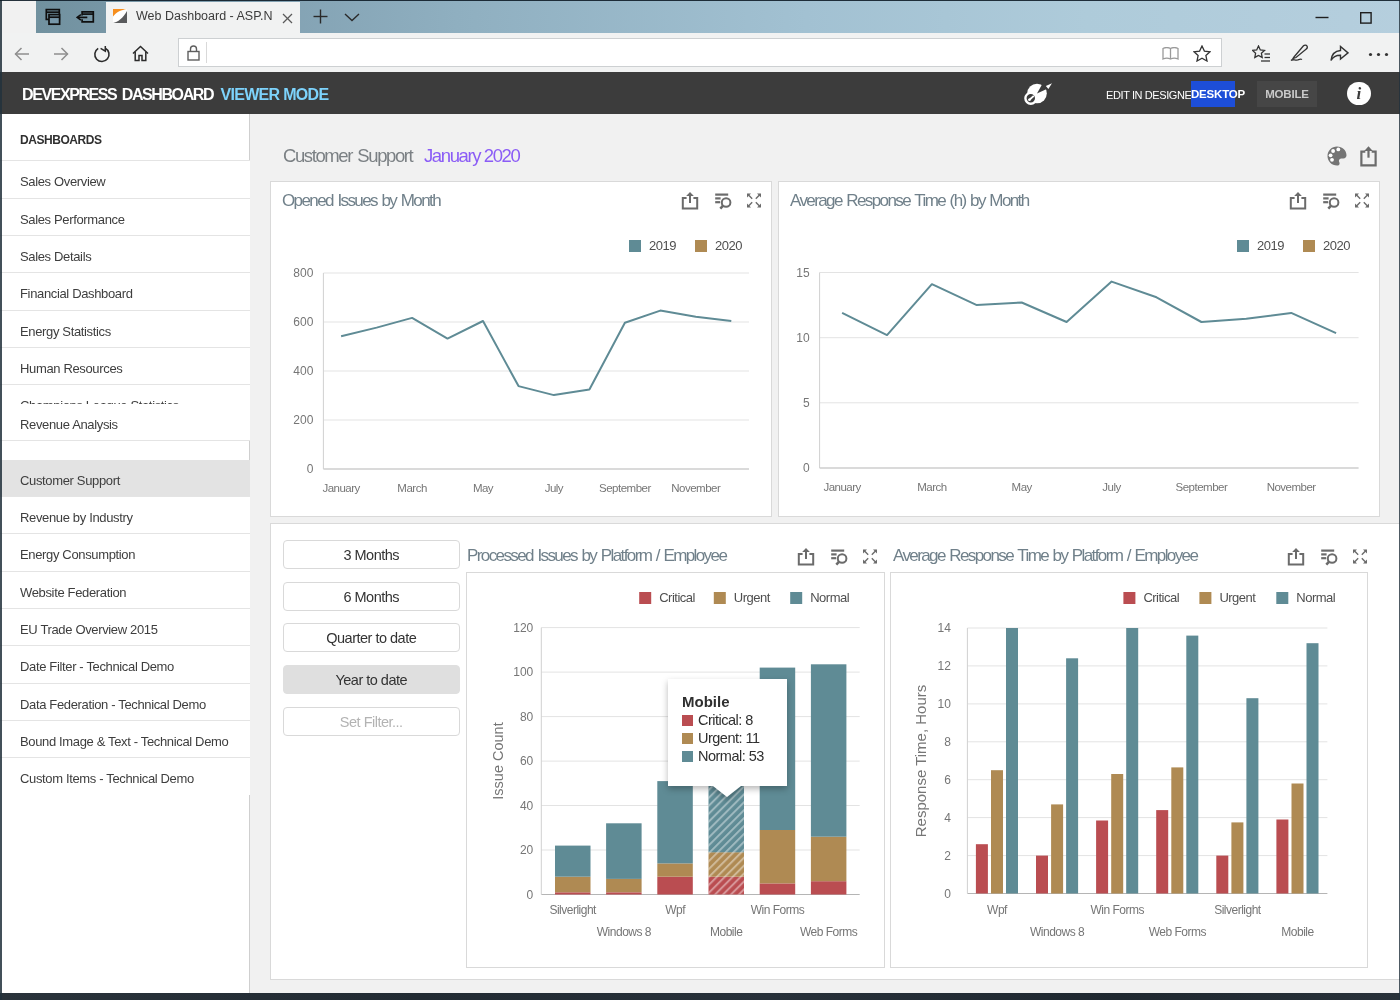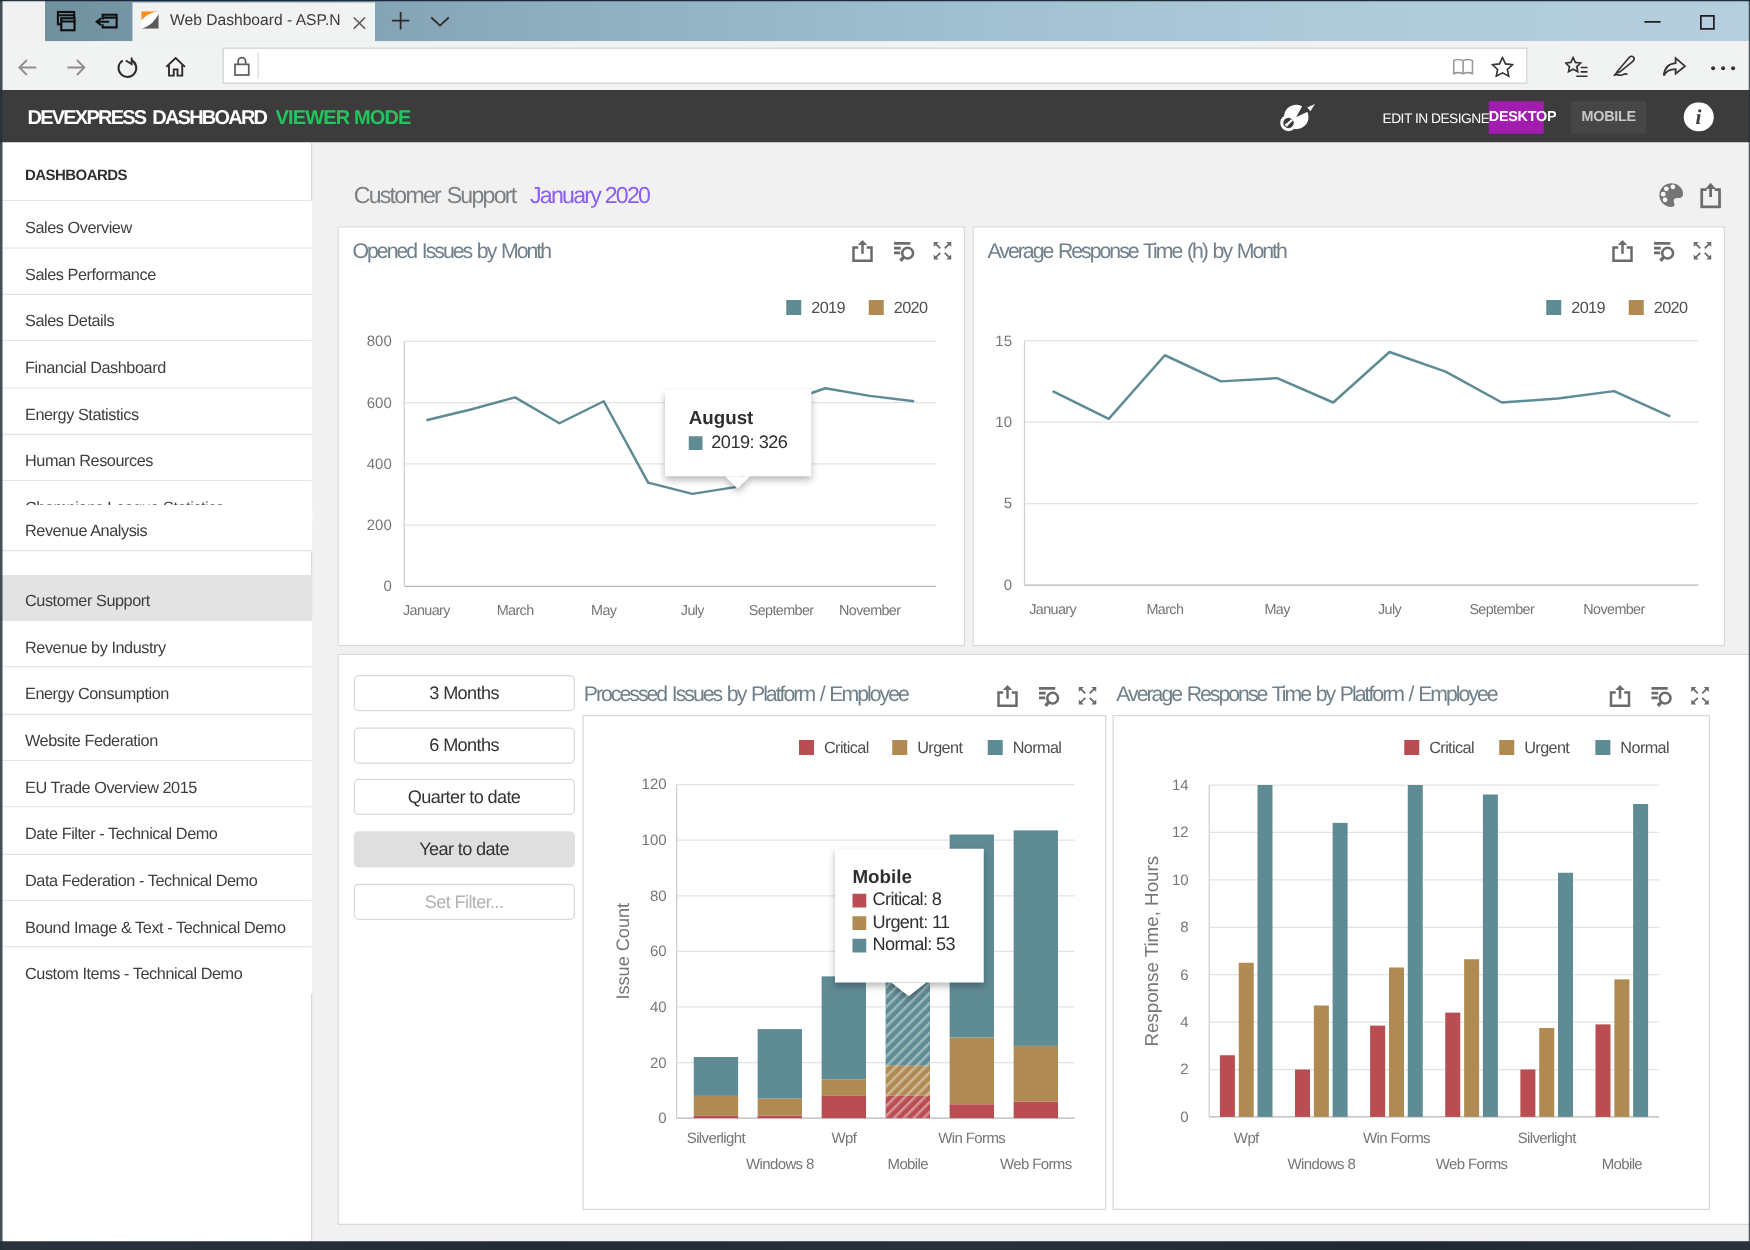--- a/index.html
+++ b/index.html
@@ -15,24 +15,24 @@
 #toolbar { left:0; top:33px; width:1400px; height:39px; background:#f1f2f2; }
 #addr { left:178px; top:4.5px; width:1044px; height:29.5px; background:#fff; border:1px solid #cdd0d2; }
 #urltext { left:213px; top:11.5px; font-size:14.5px; color:#6e6e6e; letter-spacing:-0.7px; white-space:nowrap; }
 #urltext b { color:#151515; font-weight:normal; }
 
 
 #appbar { left:0; top:72px; width:1400px; height:42px; background:#3c3c3c; }
 #brand { left:22px; top:14px; font-size:16px; font-weight:bold; color:#fff; white-space:nowrap; }
 #brand #b1 { letter-spacing:-1.42px; word-spacing:2.5px; }
 #brand #b2 { letter-spacing:-0.7px; margin-left:3px; }
-#brand #b2 { color:#22c55e; }
+#brand #b2 { color:#7dd3fc; }
 #editlbl { left:1106px; top:17px; font-size:11px; color:#fff; letter-spacing:-0.4px; }
 .hbtn { top:9px; height:26px; font-size:11.5px; font-weight:bold; letter-spacing:-0.2px; text-align:center; line-height:26px; }
-#btn-desktop { left:1191px; width:44px; background:#a21caf; color:#fff; }
+#btn-desktop { left:1191px; width:44px; background:#1d4ed8; color:#fff; }
 #btn-mobile  { left:1257px; width:60px; background:#464646; color:#c9c9c9; }
 #infoc { left:1347px; top:9.5px; width:23.5px; height:23.5px; border-radius:50%; background:#fff;
   text-align:center; font-family:"Liberation Serif",serif; font-style:italic; font-weight:bold; font-size:17px; line-height:23px; color:#3c3c3c; }
 
 
 #sidebar { left:0; top:114px; width:250px; height:879px; background:#fff; border-right:1px solid #cfcfcf; }
 #sbhead { left:20px; top:18.5px; font-size:12px; font-weight:bold; color:#303030; letter-spacing:-0.45px; }
 .sbitem { left:0; width:250px; height:37.3px; border-bottom:1px solid #e4e4e4; font-size:13px; color:#3e3e3e; letter-spacing:-0.35px;
   line-height:42.5px; padding-left:20px; background:#fff; white-space:nowrap; }
 .sbsel { background:#e3e3e3; }
@@ -275,26 +275,20 @@
 <text x="42.4" y="95.0" text-anchor="end" font-size="12" fill="#767676">800</text>
 <line x1="52.4" y1="91" x2="52.4" y2="287" stroke="#d0d0d0" stroke-width="1"></line>
 <text x="70.1" y="310" text-anchor="middle" font-size="11.5" letter-spacing="-0.5" fill="#767676">January</text>
 <text x="141.1" y="310" text-anchor="middle" font-size="11.5" letter-spacing="-0.5" fill="#767676">March</text>
 <text x="212.0" y="310" text-anchor="middle" font-size="11.5" letter-spacing="-0.5" fill="#767676">May</text>
 <text x="282.9" y="310" text-anchor="middle" font-size="11.5" letter-spacing="-0.5" fill="#767676">July</text>
 <text x="353.9" y="310" text-anchor="middle" font-size="11.5" letter-spacing="-0.5" fill="#767676">September</text>
 <text x="424.8" y="310" text-anchor="middle" font-size="11.5" letter-spacing="-0.5" fill="#767676">November</text>
 <polyline points="70.1,154.2 105.6,145.6 141.1,135.9 176.5,156.6 212.0,139.0 247.5,204.1 282.9,213.1 318.4,207.5 353.9,140.8 389.3,128.6 424.8,134.7 460.3,139.0" fill="none" stroke="#5f8b95" stroke-width="2" stroke-linejoin="round"></polyline>
     </svg>
-    <div class="tooltip abs" style="left:261px;top:130px;width:117px;height:69px">
-      <div class="abs" style="left:19px;top:14px;font-size:15px;font-weight:bold;color:#2f2f2f">August</div>
-      <div class="abs" style="left:19px;top:37px;width:11px;height:11px;background:#5f8b95"></div>
-      <div class="abs" style="left:37px;top:34px;font-size:14.5px;letter-spacing:-0.4px;color:#2f2f2f">2019: 326</div>
-      <div class="abs" style="left:48px;top:68.5px;width:0;height:0;border-left:10.5px solid transparent;border-right:10.5px solid transparent;border-top:10.5px solid #fff"></div>
-    </div>
   </div>
 
   <div class="panel abs" style="left:528px;top:67px;width:602px;height:336px">
     <div class="ptitle abs" style="left:11px;top:9px">Average Response Time (h) by Month</div>
     <svg style="position:absolute;left:509.5px;top:9px" width="82" height="20" viewBox="0 0 82 20">
         <g transform="translate(0,0)">
           <use href="#ic-export"></use>
         </g>
         <g transform="translate(32,0)">
           <use href="#ic-inspect"></use>

